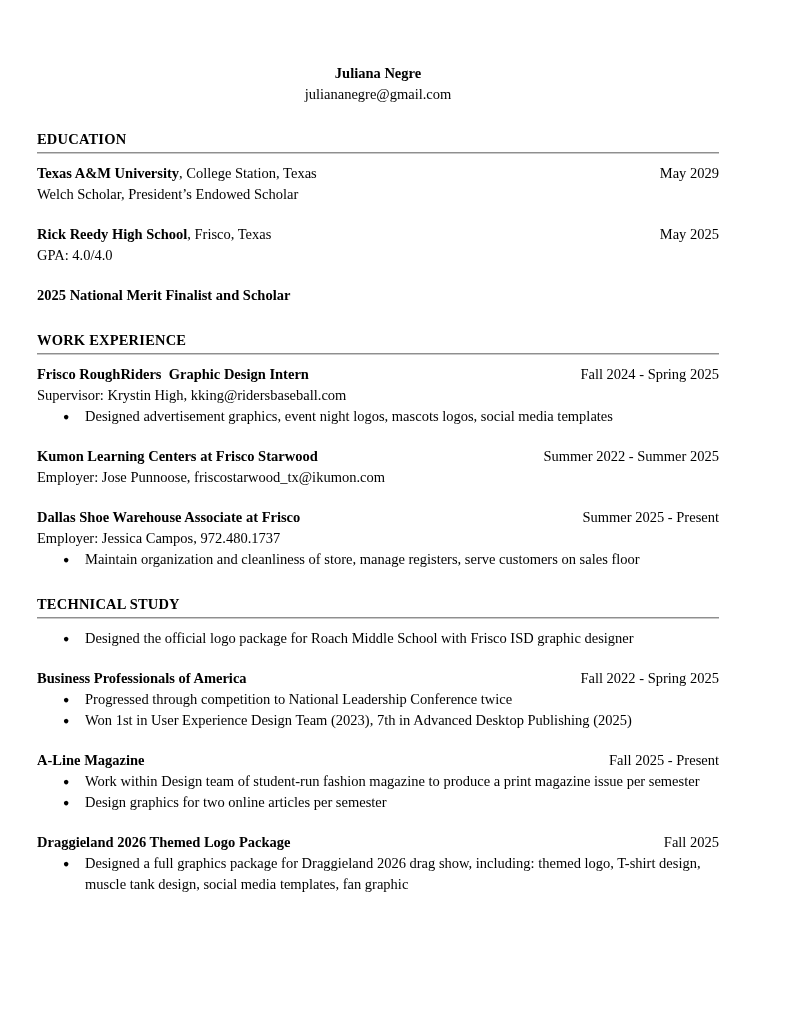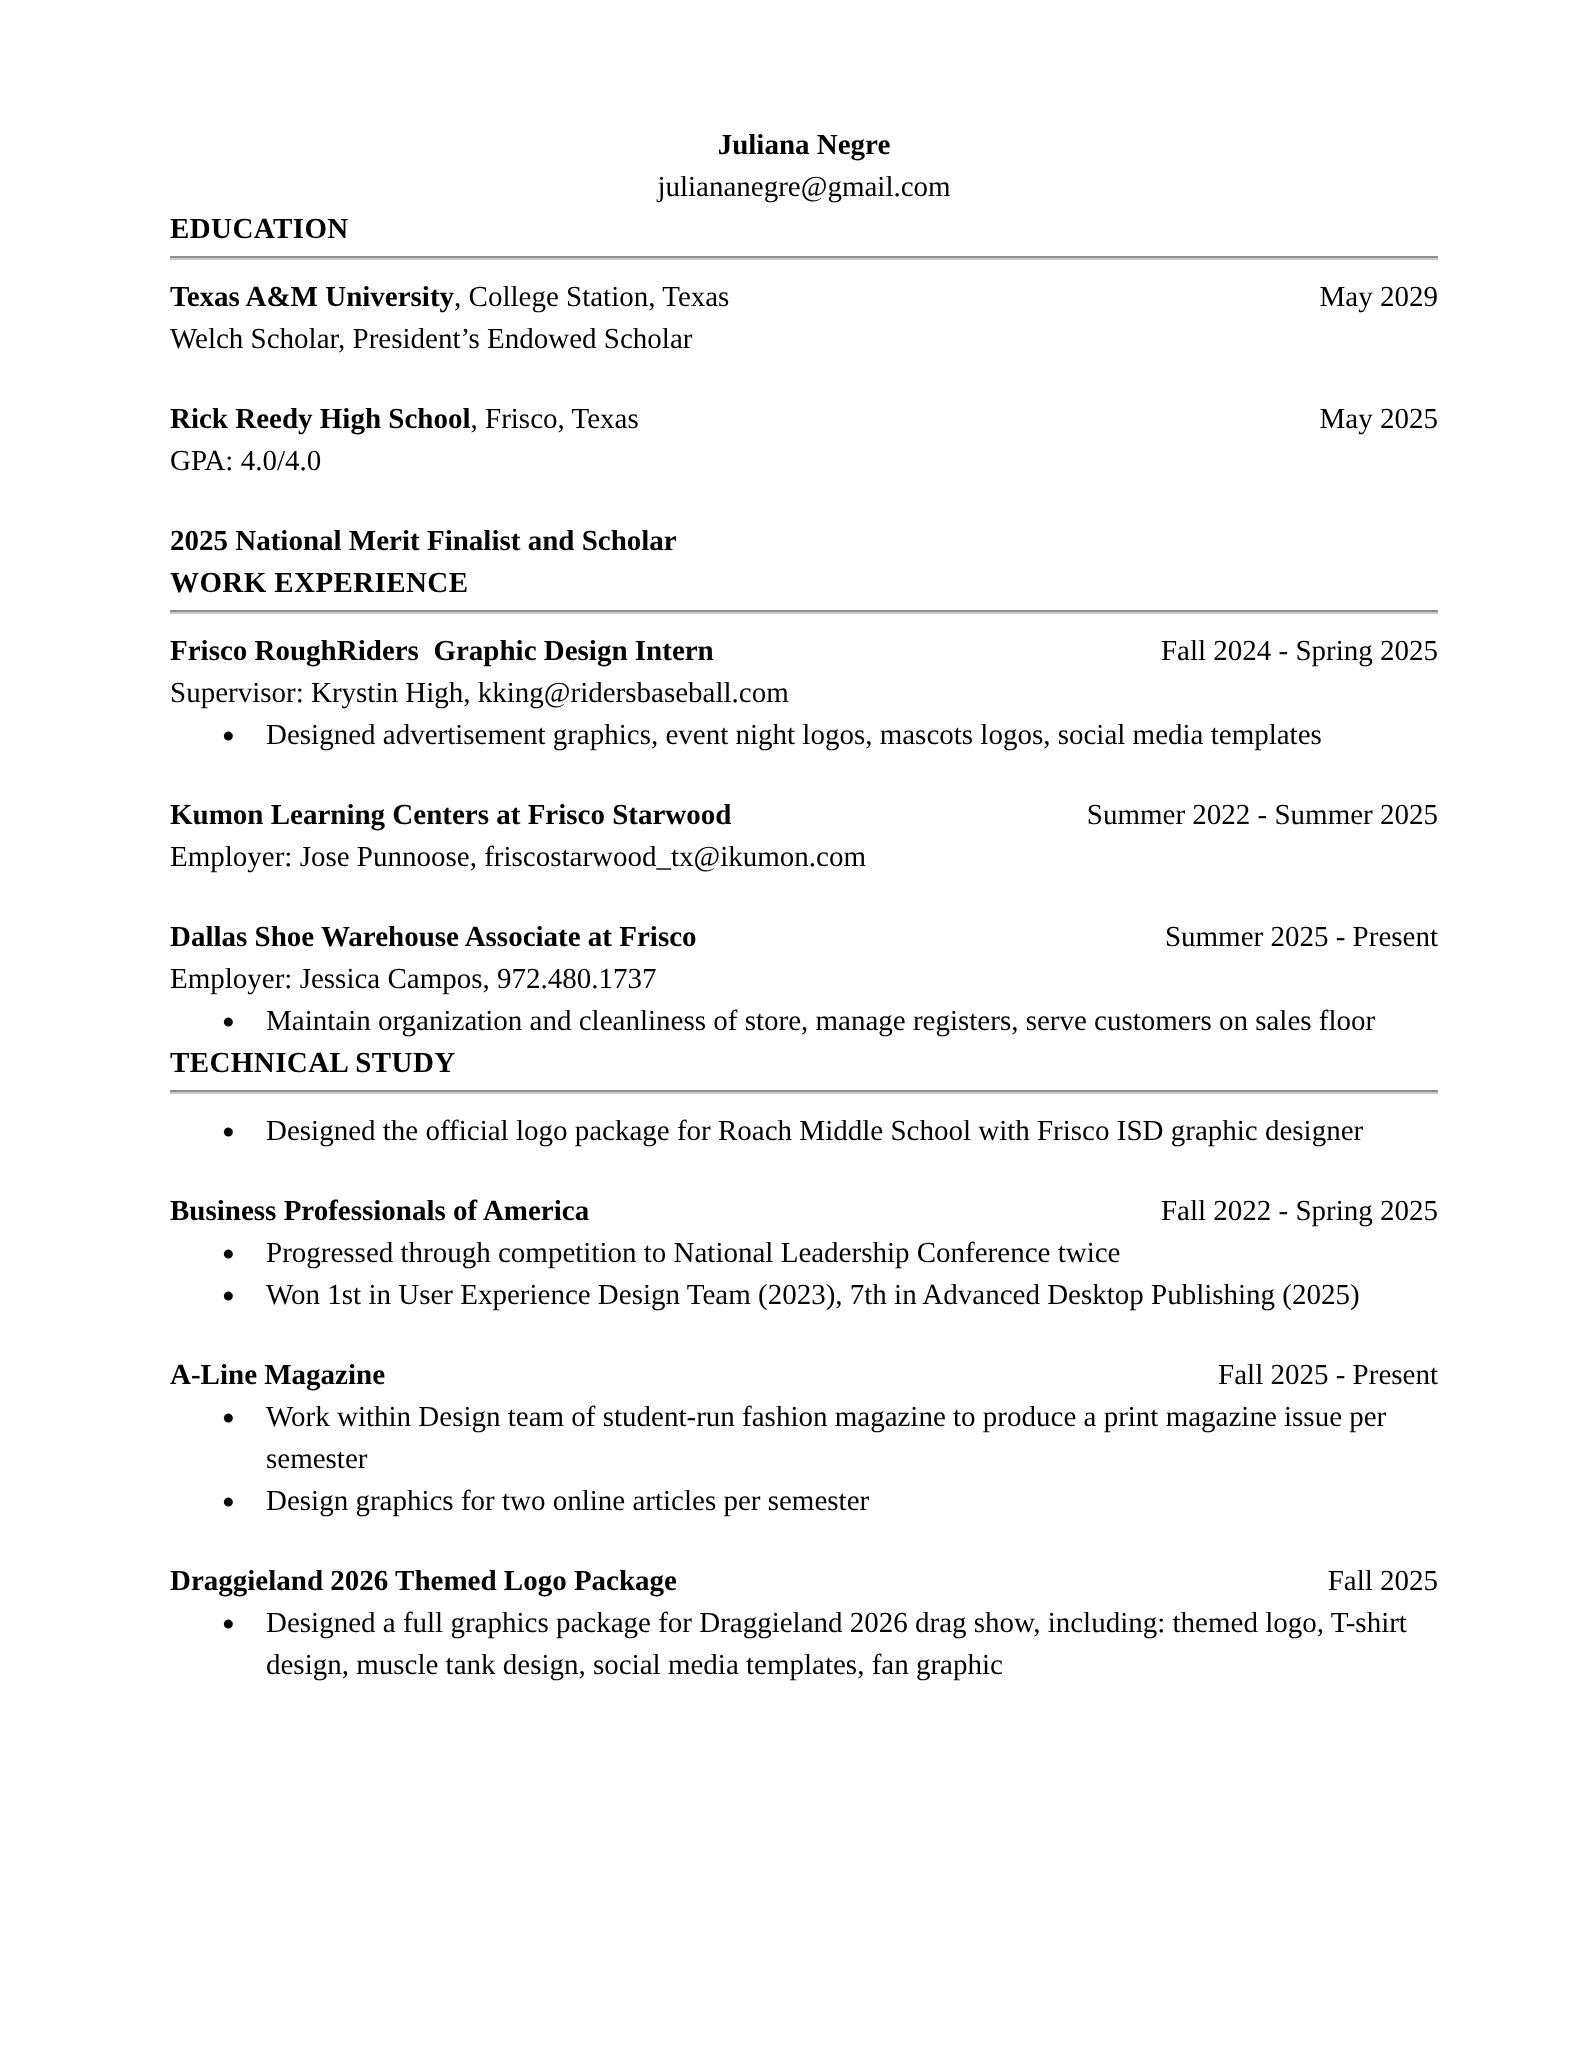--- a/index.html
+++ b/index.html
@@ -10,25 +10,25 @@
     font-family: "Liberation Serif", "DejaVu Serif", serif;
     font-size: 14.5px;
     line-height: 21px;
     color: #000000;
     overflow: hidden;
   }
   .page {
     box-sizing: border-box;
     width: 791px;
     height: 1024px;
-    padding: 63px 72px 20px 85px;
+    padding: 63px 72px 20px 37px;
   }
   .center { text-align: center; }
   .name { font-weight: bold; }
-  .section { }
+  .section { margin-top: 24px; }
   .section-heading {
     font-weight: bold;
     letter-spacing: 0.2px;
   }
   .section-rule {
     border: none;
     border-top: 1px solid #8f8f8f;
     border-bottom: 1px solid #c9c9c9;
     height: 0;
     margin: 2px 0 0 0;

